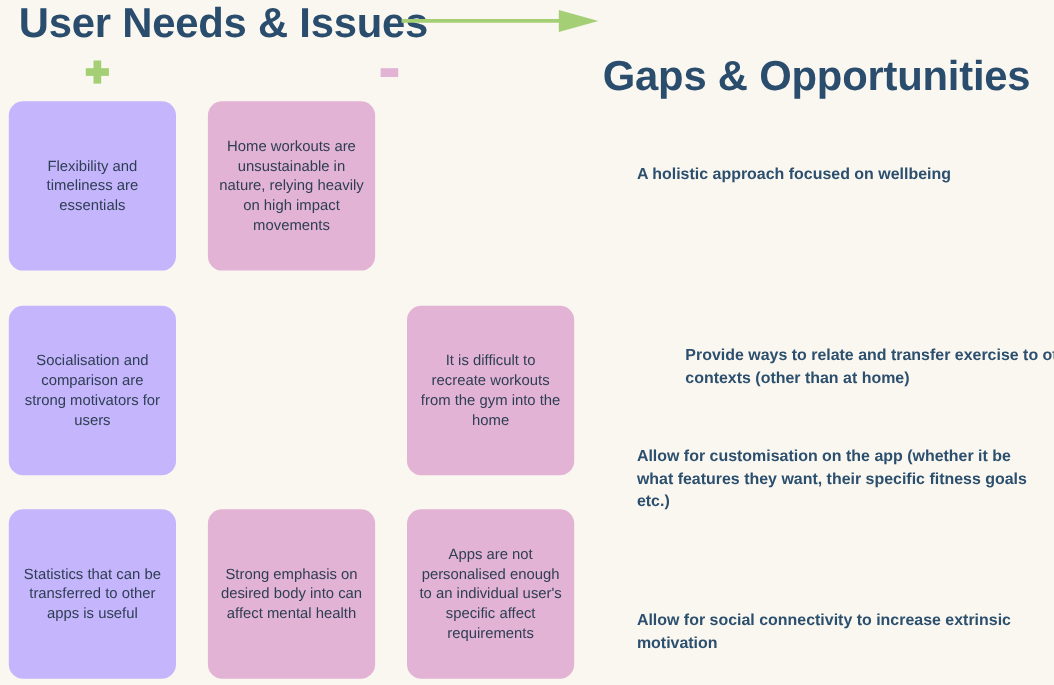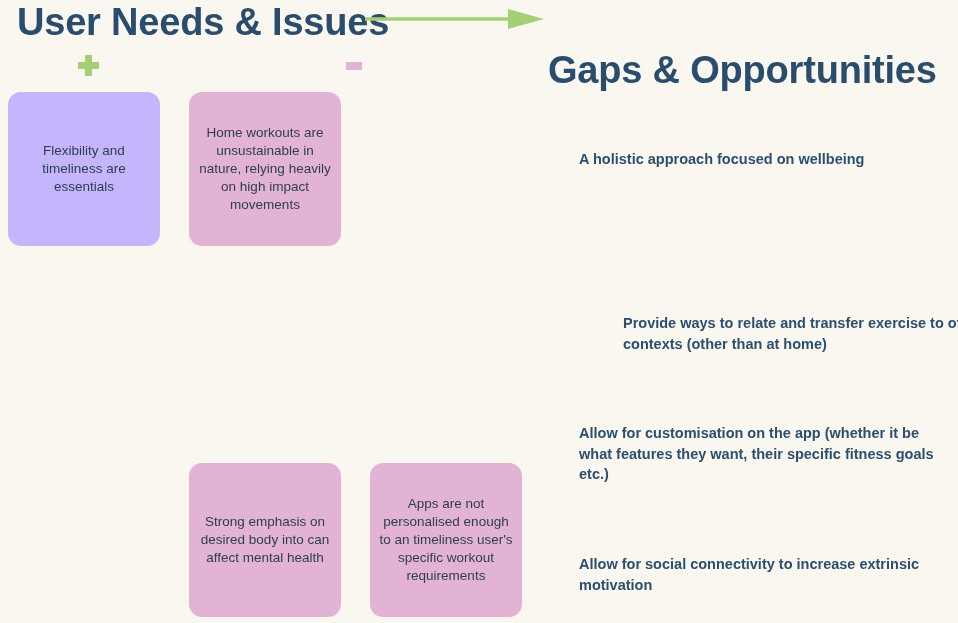--- a/index.html
+++ b/index.html
@@ -126,21 +126,21 @@
     position: absolute;
     font-size: 14.5px;
     font-weight: bold;
     line-height: 1.42;
     color: #2c4f6e;
     width: 362px;
   }
   .opp0 { top: 21px; margin-top: 36px; }
   .opp1 { top: 92px; }
   .opp2 { top: 221px; margin-left: 44px; }
-  .opp3 { top: 331px; }
+  .opp3 { top: 313px; }
   .opp4 { top: 462px; }
 </style>
 </head>
 <body>
 
 <div id="board">
 
   <div class="header-row">
     <div class="title title-left">User Needs &amp; Issues</div>
 
@@ -159,26 +159,35 @@
 
   <div class="grid">
 
     <div class="card green col0 row0">
       <span class="card-text">Flexibility and timeliness are essentials</span>
     </div>
     <div class="card pink col1 row0">
       <span class="card-text">Home workouts are unsustainable in nature, relying heavily on high impact movements</span>
     </div>
 
+    <div class="card green col0 row1">
+      <span class="card-text">Socialisation and comparison are strong motivators for users</span>
+    </div>
+    <div class="card pink col2 row1">
+      <span class="card-text">It is difficult to recreate workouts from the gym into the home</span>
+    </div>
 
+    <div class="card green col0 row2">
+      <span class="card-text">Statistics that can be transferred to other apps is useful</span>
+    </div>
     <div class="card pink col1 row2">
       <span class="card-text">Strong emphasis on desired body into can affect mental health</span>
     </div>
     <div class="card pink col2 row2">
-      <span class="card-text">Apps are not personalised enough to an timeliness user's specific workout requirements</span>
+      <span class="card-text">Apps are not personalised enough to an individual user's specific affect requirements</span>
     </div>
   </div>
 
   <div class="opps">
     <div class="opp opp0">A holistic approach focused on wellbeing</div>
     <div class="opp opp2">Provide ways to relate and transfer exercise to other contexts (other than at home)</div>
     <div class="opp opp3">Allow for customisation on the app (whether it be what features they want, their specific fitness goals etc.)</div>
     <div class="opp opp4">Allow for social connectivity to increase extrinsic motivation</div>
   </div>
 

